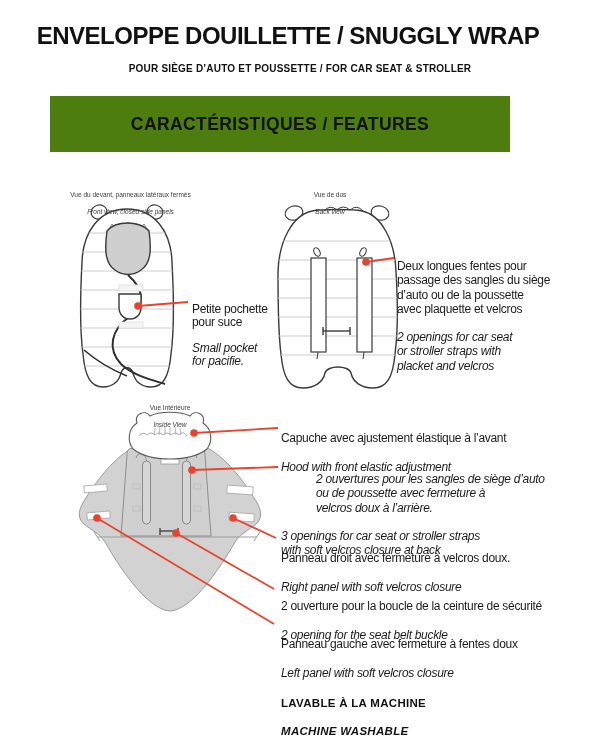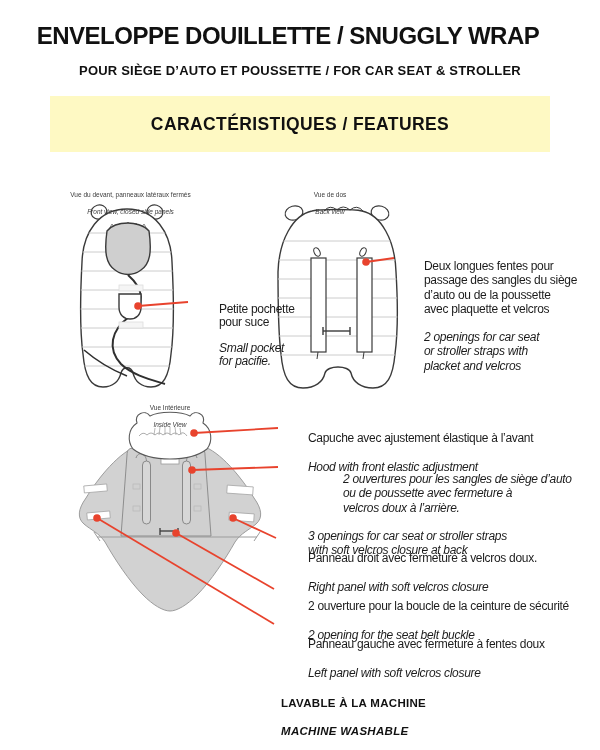--- a/index.html
+++ b/index.html
@@ -2,34 +2,34 @@
 <html><head>
 <meta charset="utf-8">
 <style>
   html,body{margin:0;padding:0;background:#fff;}
   #page{position:relative;width:600px;height:750px;background:#ffffff;overflow:hidden;
         font-family:"Liberation Sans",sans-serif;color:#161616;}
   .abs{position:absolute;}
   
   #title{top:22px;left:0;width:576px;text-align:center;font-size:24px;font-weight:800;
          letter-spacing:-0.5px;color:#111;}
-  #subtitle{top:63px;left:0;width:600px;text-align:center;font-size:13px;font-weight:700;
+  #subtitle{top:63px;left:0;width:600px;text-align:center;font-size:10px;font-weight:700;
             letter-spacing:0.2px;color:#111;}
-  #banner{top:96px;left:50px;width:500px;height:56px;background:#fef9c3;}
+  #banner{top:96px;left:50px;width:460px;height:56px;background:#4d7c0f;}
   #banner .txt{width:100%;text-align:center;line-height:56px;font-size:17.5px;font-weight:800;
                letter-spacing:0.4px;color:#111;}
   
   .caption{font-size:6.5px;line-height:8.5px;text-align:center;color:#3b3b3b;white-space:pre-line;}
   .caption .en{font-style:italic;}
   #cap-front{top:182px;left:38px;width:185px;}
   #cap-back{top:182px;left:275px;width:110px;}
   #cap-inside{top:395px;left:110px;width:120px;}
   
   .callout{position:absolute;font-size:12px;line-height:14.2px;letter-spacing:-0.3px;
-           color:#1c1c1c;white-space:pre-line;padding-left:27px;}
+           color:#1c1c1c;white-space:pre-line;}
   .callout .en{font-style:italic;}
   .callout.all-italic .fr{font-style:italic;margin-left:35px;}
   #lbl-pocket{left:192px;top:290px;line-height:13px;}
   #lbl-backopen{left:397px;top:245px;}
   #lbl-hood{left:281px;top:417px;}
   #lbl-straps{left:281px;top:458px;}
   #lbl-rightpanel{left:281px;top:537px;}
   #lbl-buckle{left:281px;top:585px;}
   #lbl-leftpanel{left:281px;top:623px;}
   

